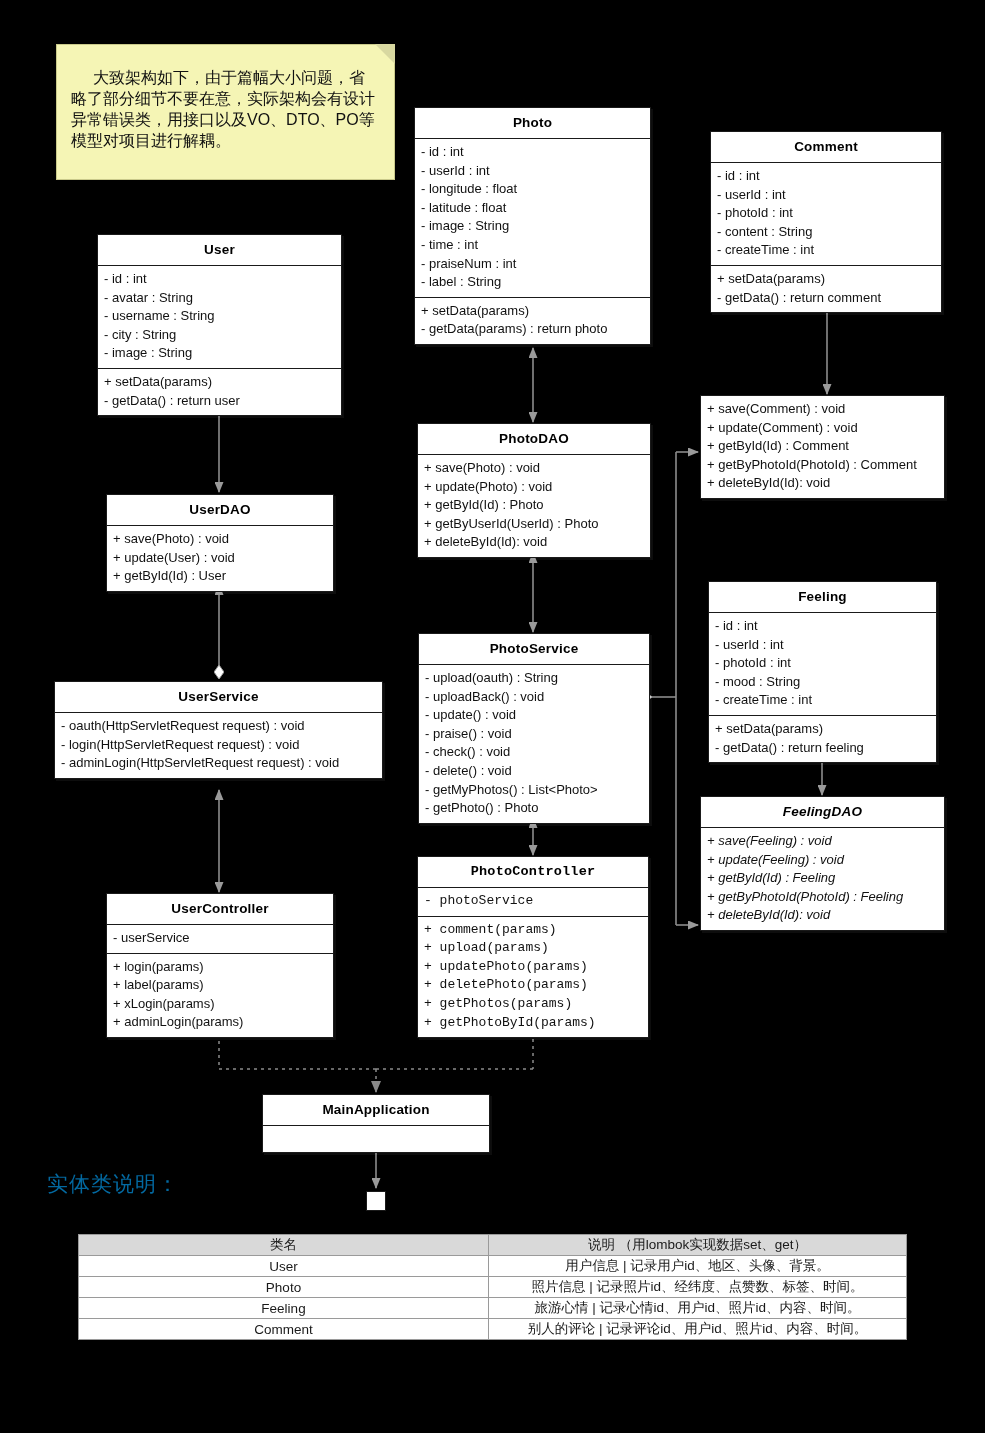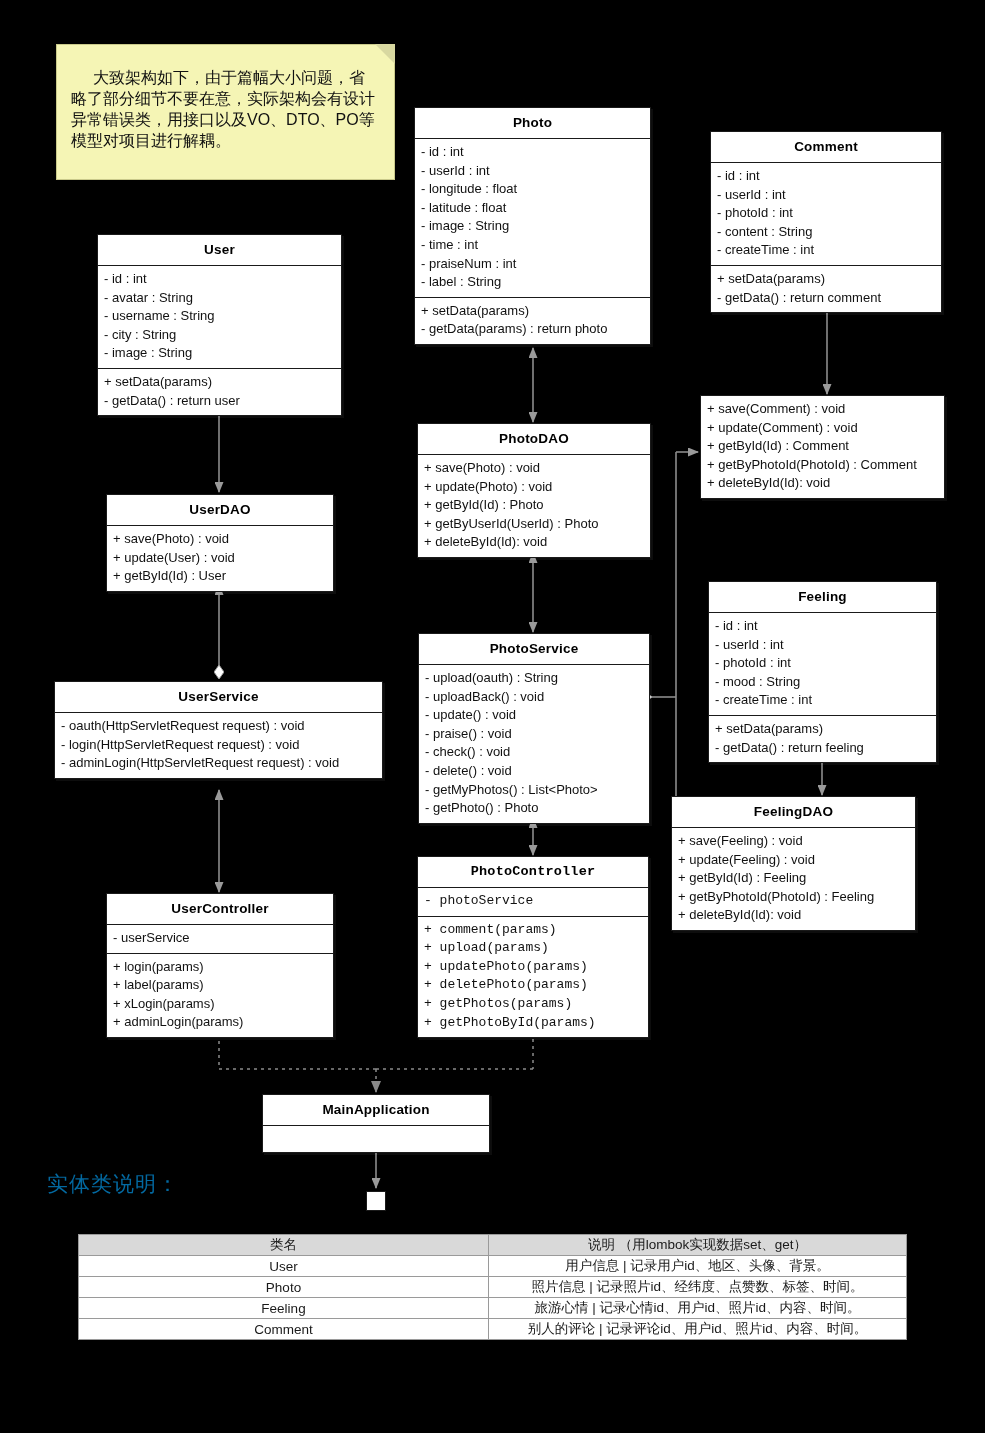--- a/index.html
+++ b/index.html
@@ -264,21 +264,21 @@
 
   <div class="uml" style="left:54px; top:681px; width:329px;">
     <div class="title">UserService</div>
     <div class="compartment">
       <div class="member">- oauth(HttpServletRequest request) : void</div>
       <div class="member">- login(HttpServletRequest request) : void</div>
       <div class="member">- adminLogin(HttpServletRequest request) : void</div>
     </div>
   </div>
 
-  <div class="uml" style="left:671px; top:796px; width:245px;">
+  <div class="uml" style="left:700px; top:796px; width:245px;font-style:italic;">
     <div class="title">FeelingDAO</div>
     <div class="compartment">
       <div class="member">+ save(Feeling) : void</div>
       <div class="member">+ update(Feeling) : void</div>
       <div class="member">+ getById(Id) : Feeling</div>
       <div class="member">+ getByPhotoId(PhotoId) : Feeling</div>
       <div class="member">+ deleteById(Id): void</div>
     </div>
   </div>
 

